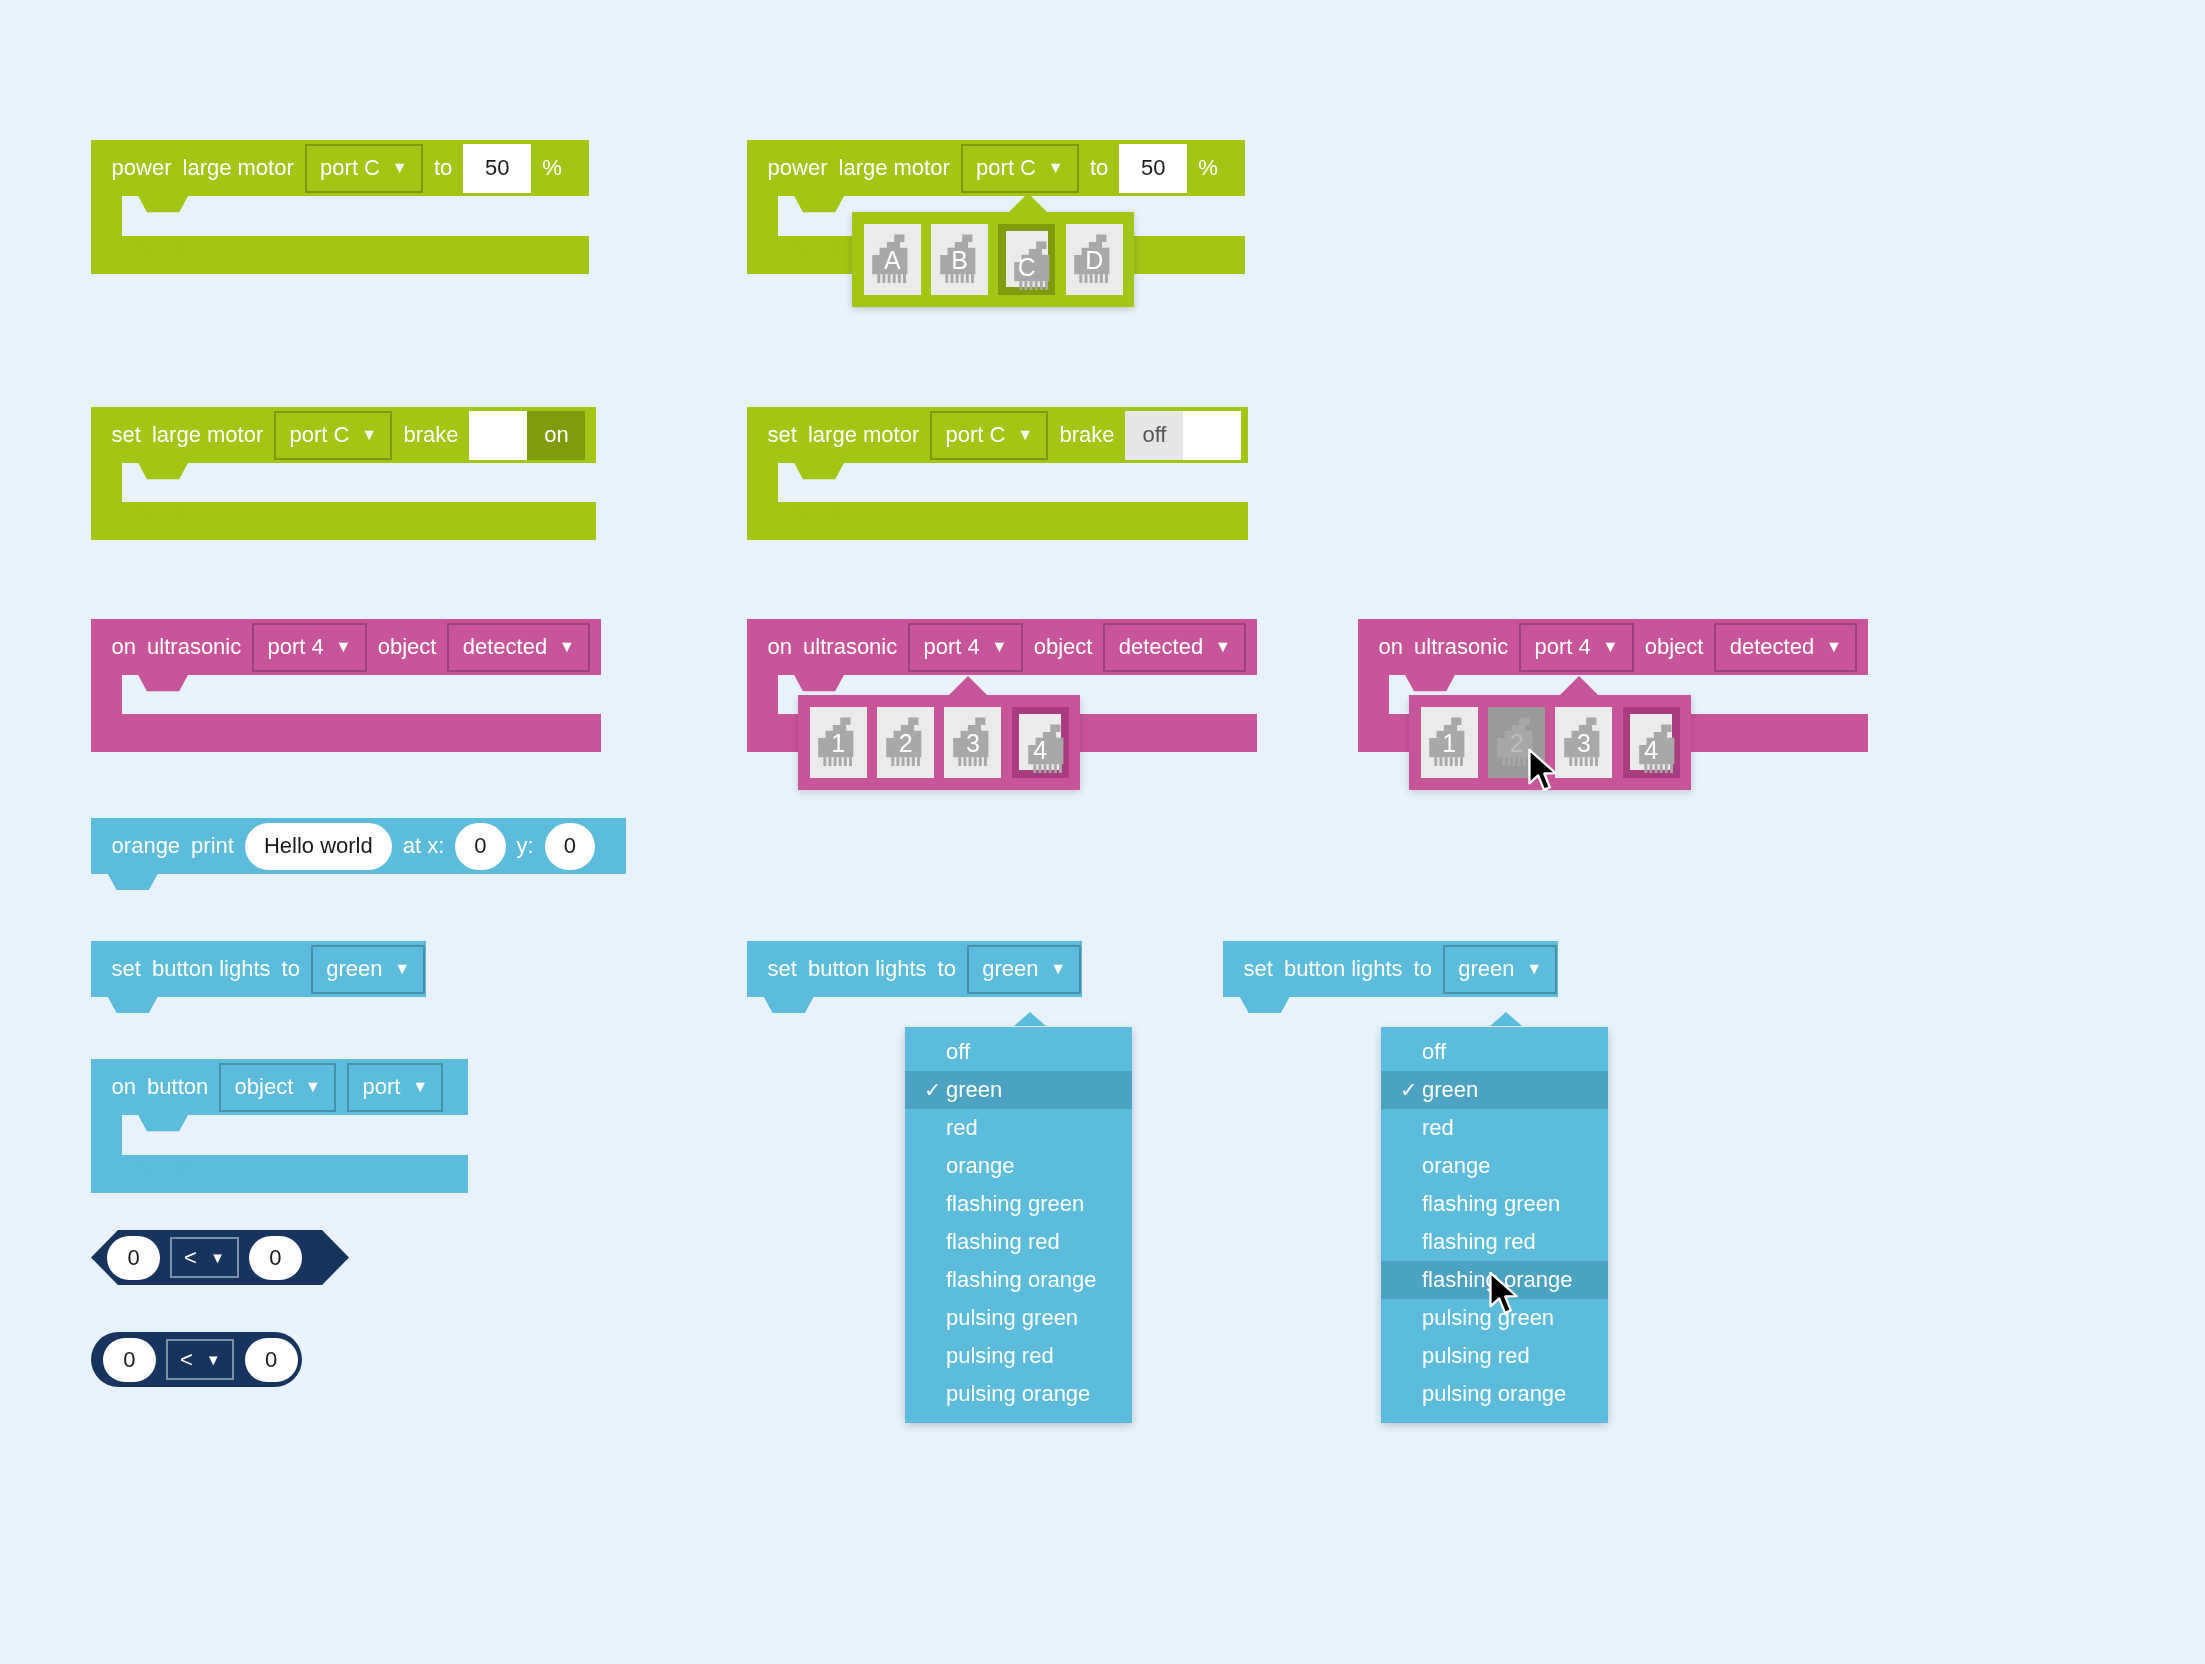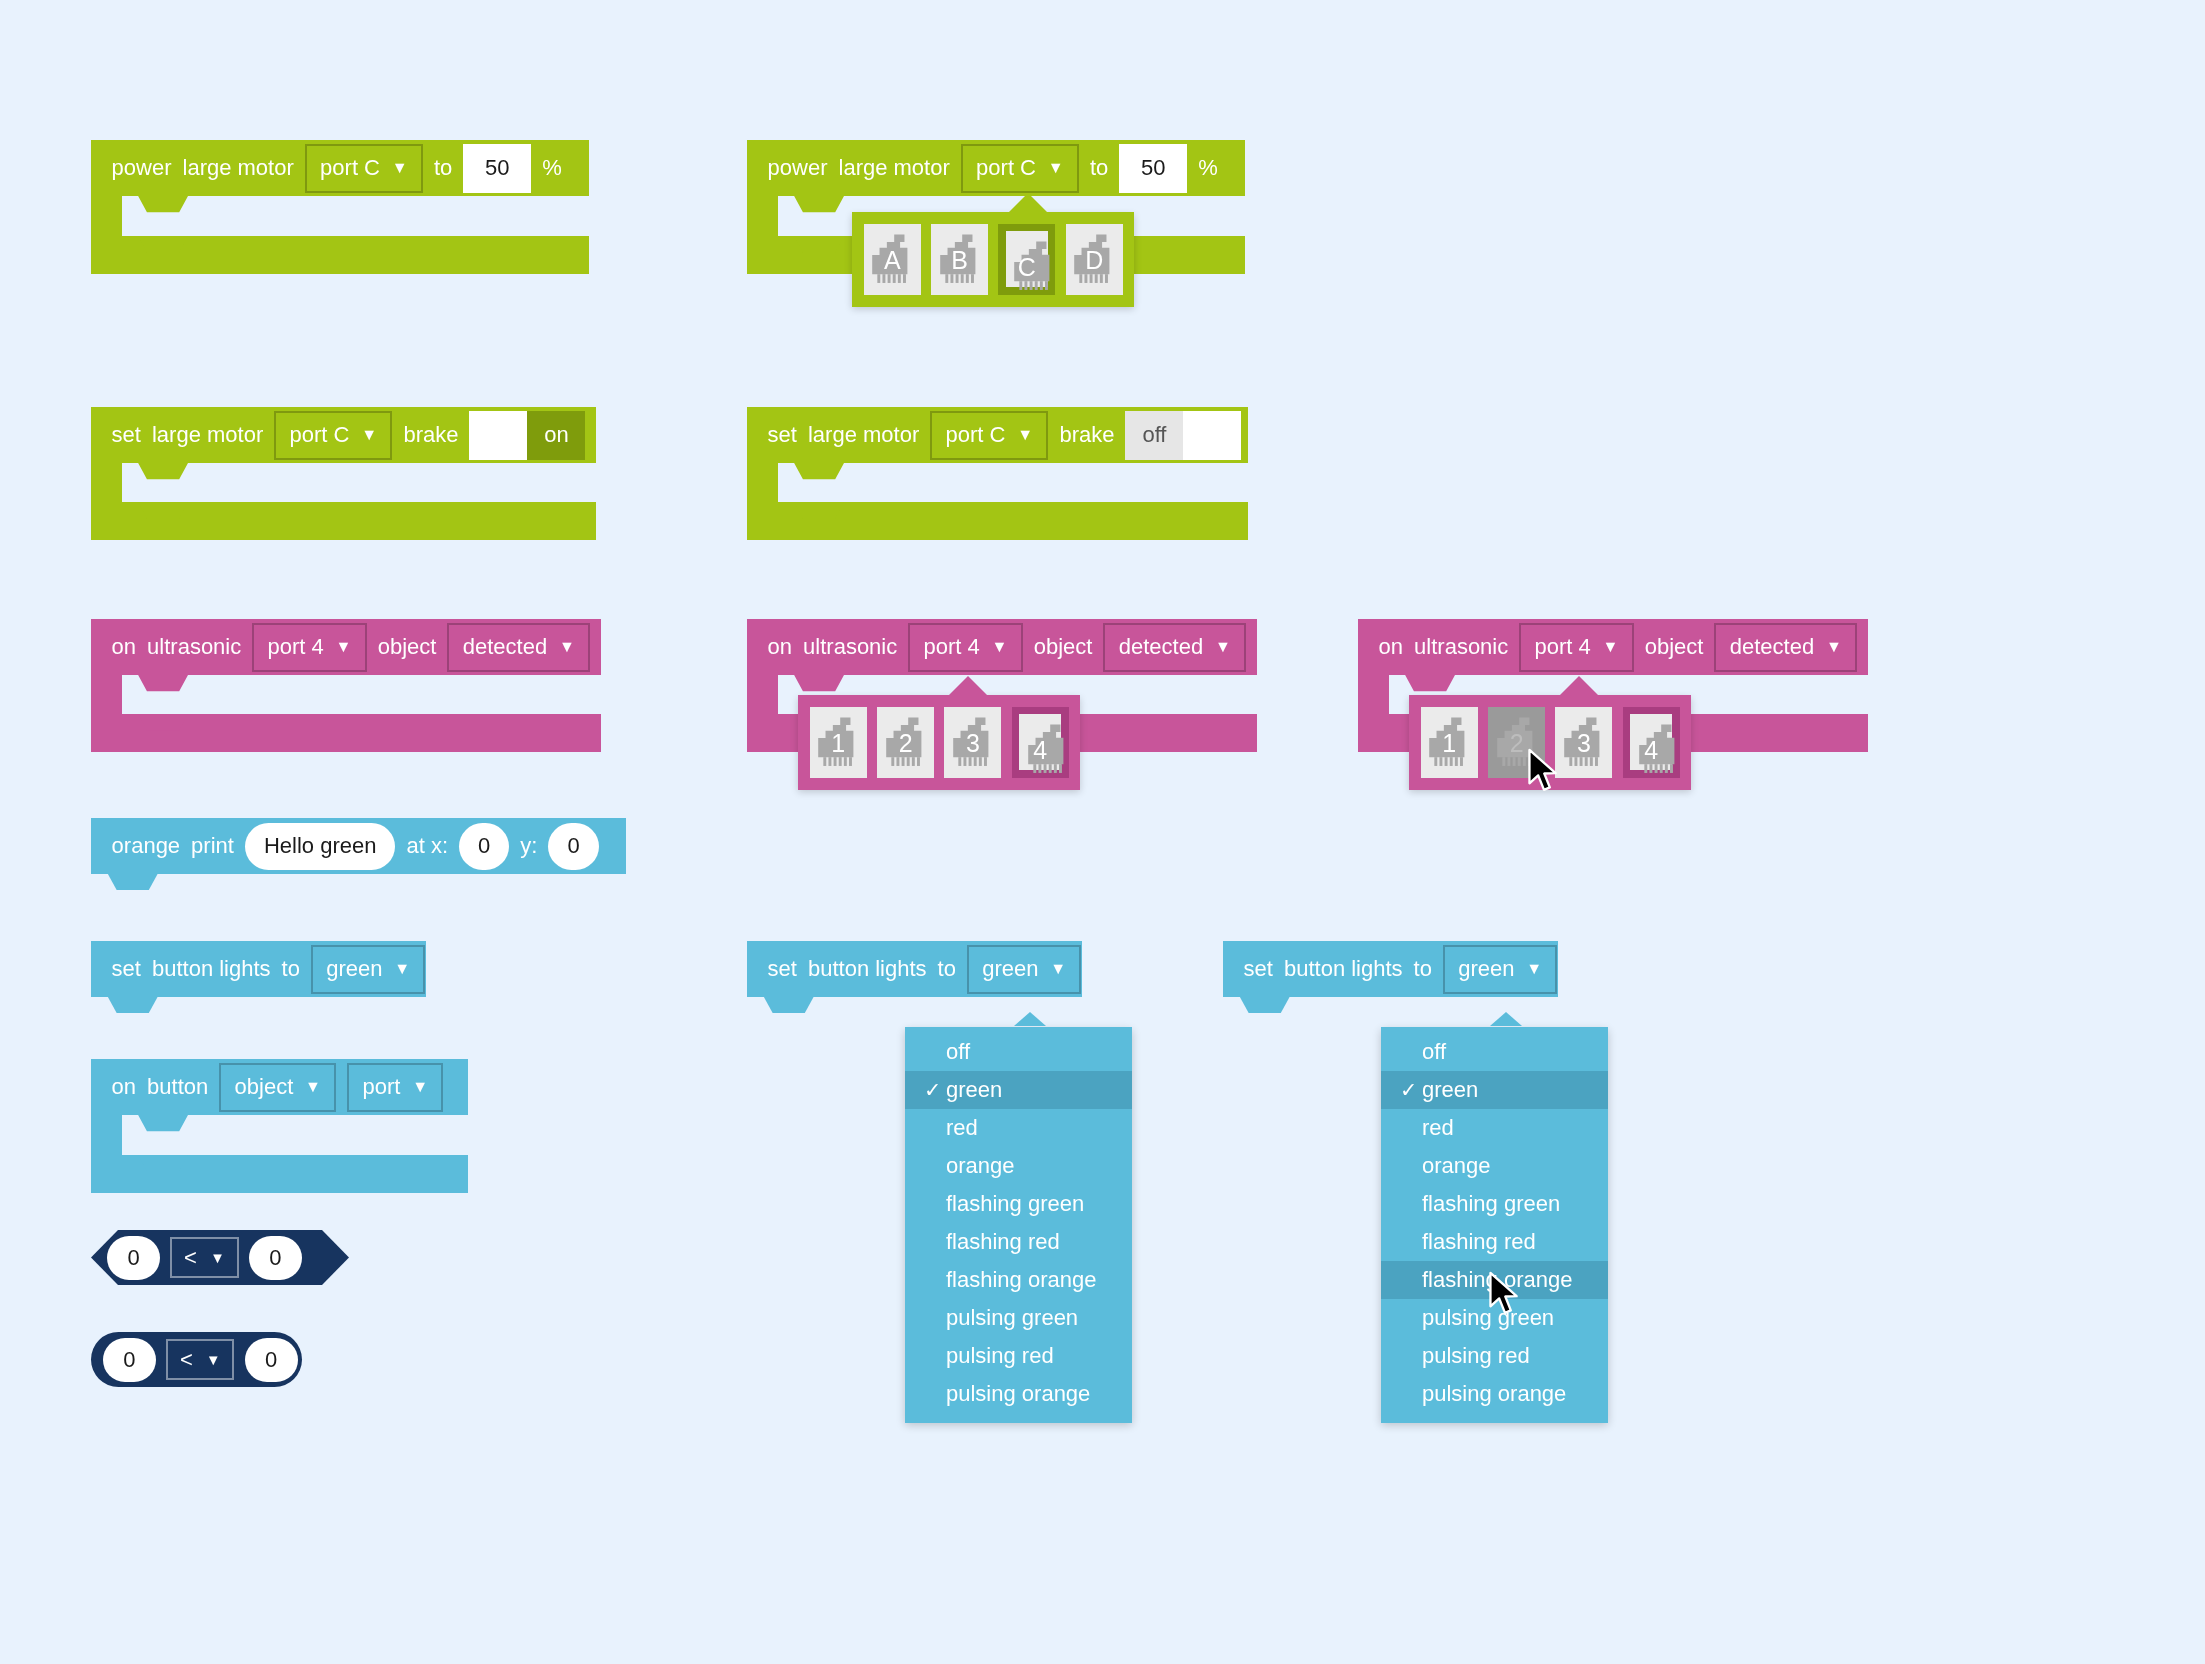--- a/index.html
+++ b/index.html
@@ -486,21 +486,21 @@
 
   <div>
     <svg style="position:absolute;left:91px;top:807px;" width="88" height="10.3" viewBox="0 0 120 14">
       <path d="M22,0 L34,14 H78 L90,0 Z" fill="#5bbcdb" opacity="0"></path>
     </svg>
     <div class="head" style="left:91px;top:818px;width:535px;height:56px;background:#5bbcdb;padding-left:20.6px;">
       <span class="txt b">orange</span>
         <span class="gap"></span>
       <span class="txt">print</span>
         <span class="gap"></span>
-      <span class="pill">Hello green</span>
+      <span class="pill">Hello world</span>
         <span class="gap"></span>
       <span class="txt">at x:</span>
         <span class="gap"></span>
       <span class="pill">0</span>
         <span class="gap"></span>
       <span class="txt">y:</span>
         <span class="gap"></span>
       <span class="pill">0</span>
     </div>
     <svg style="position:absolute;left:91px;top:874px;" width="177" height="19" viewBox="0 0 240 26">

